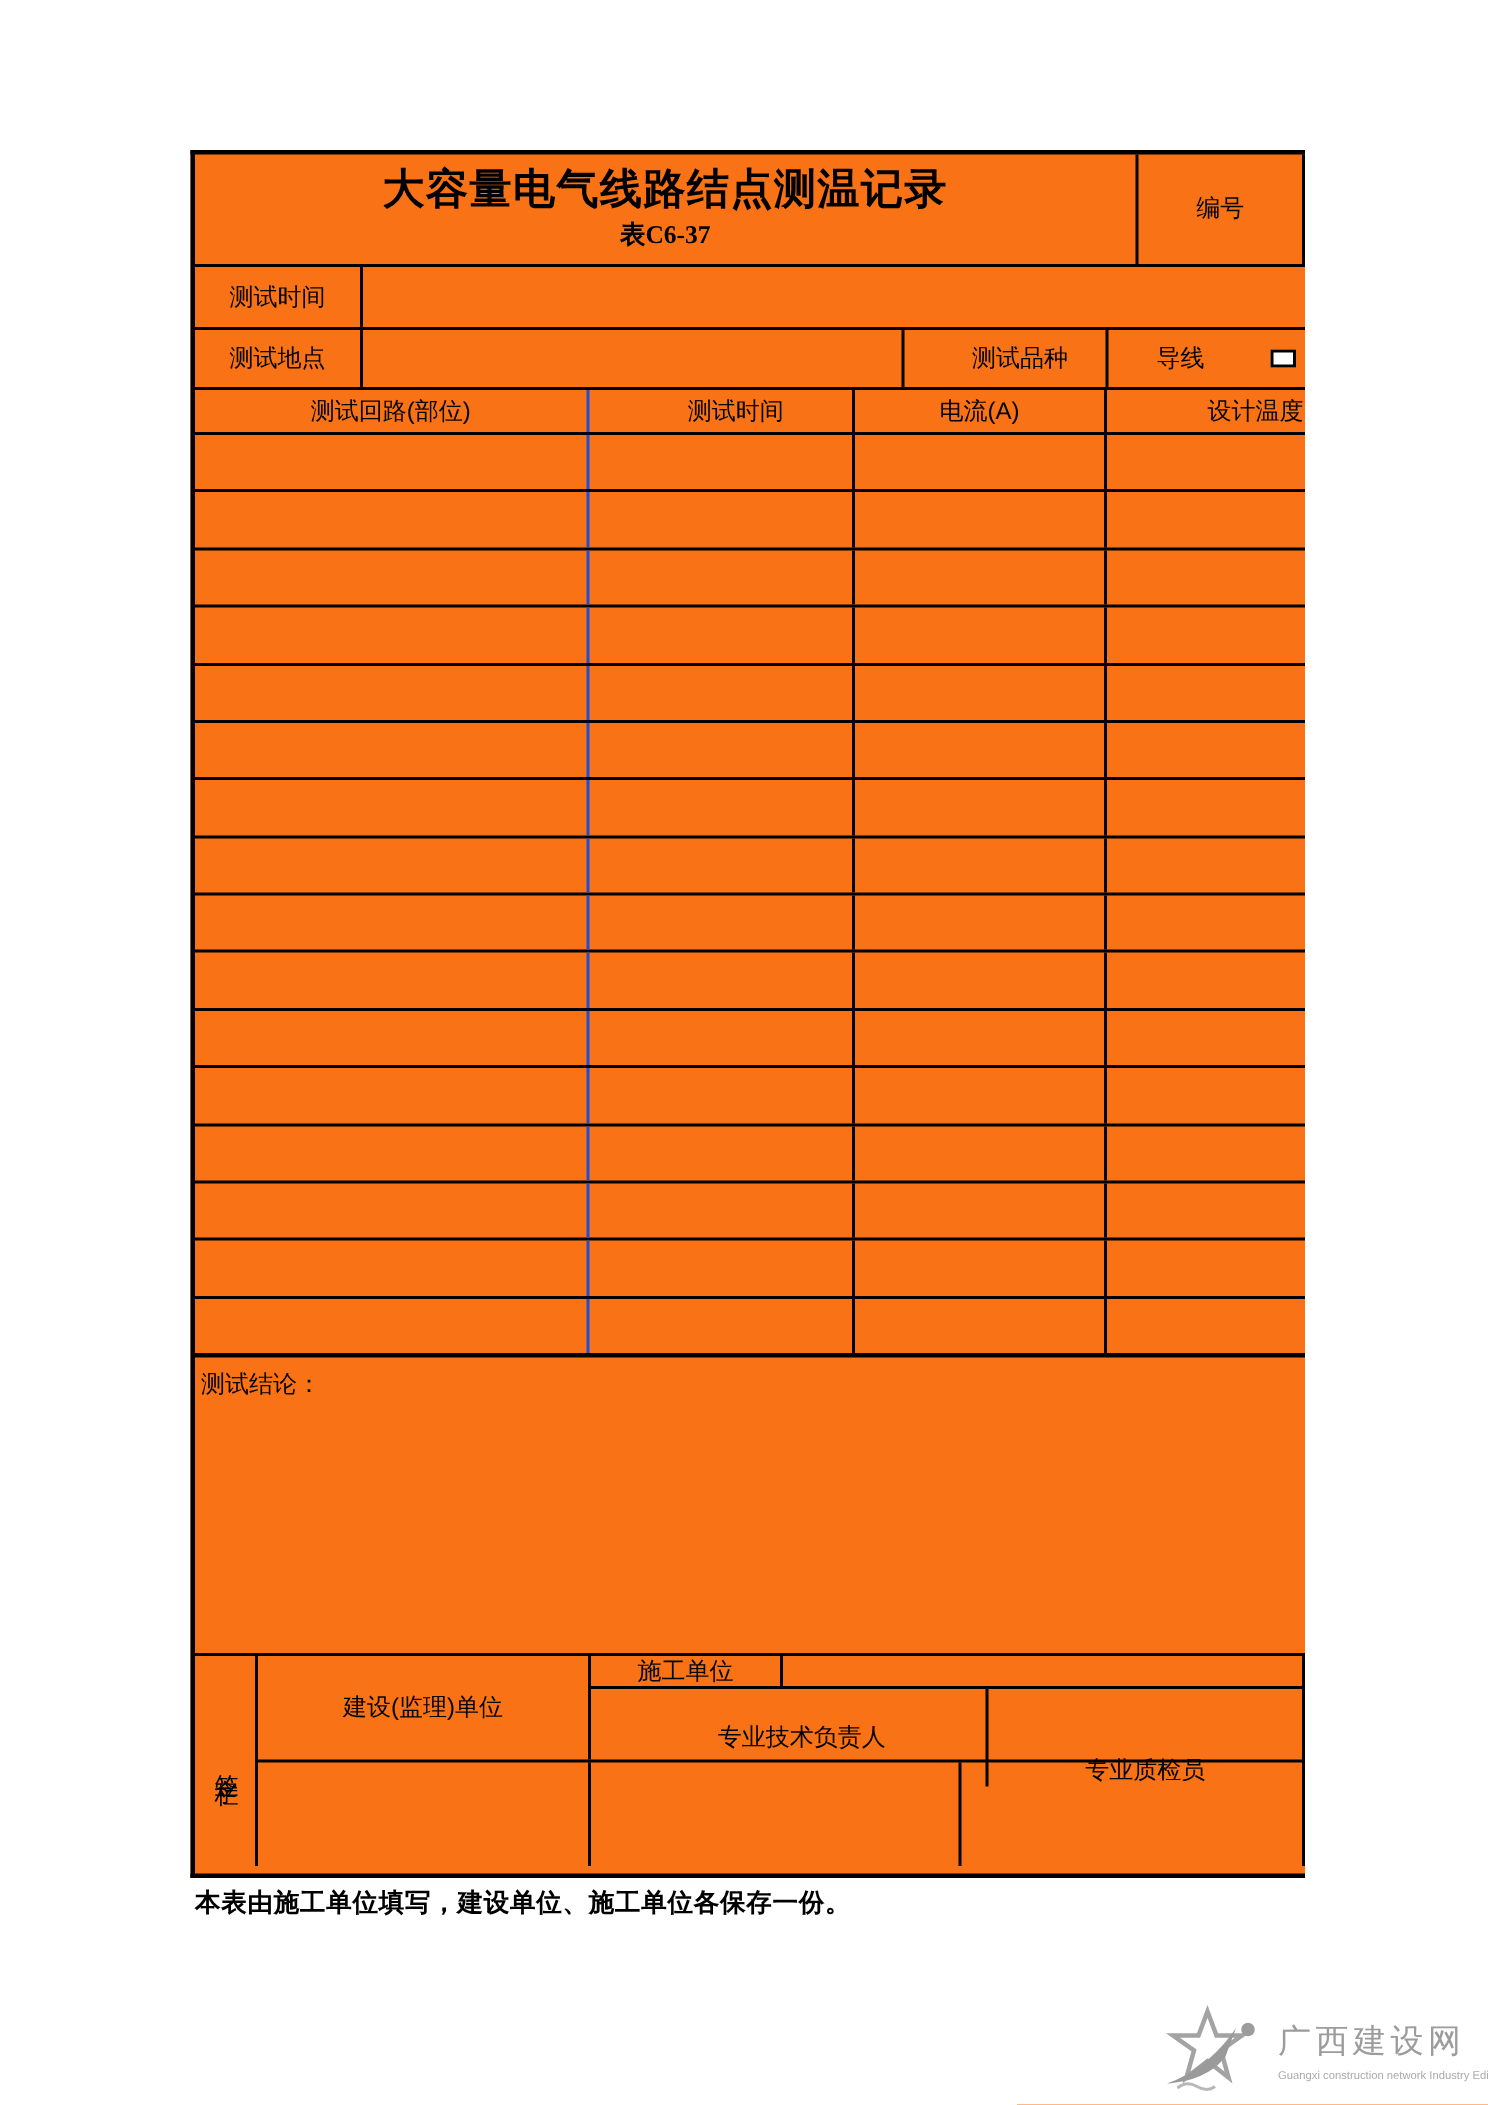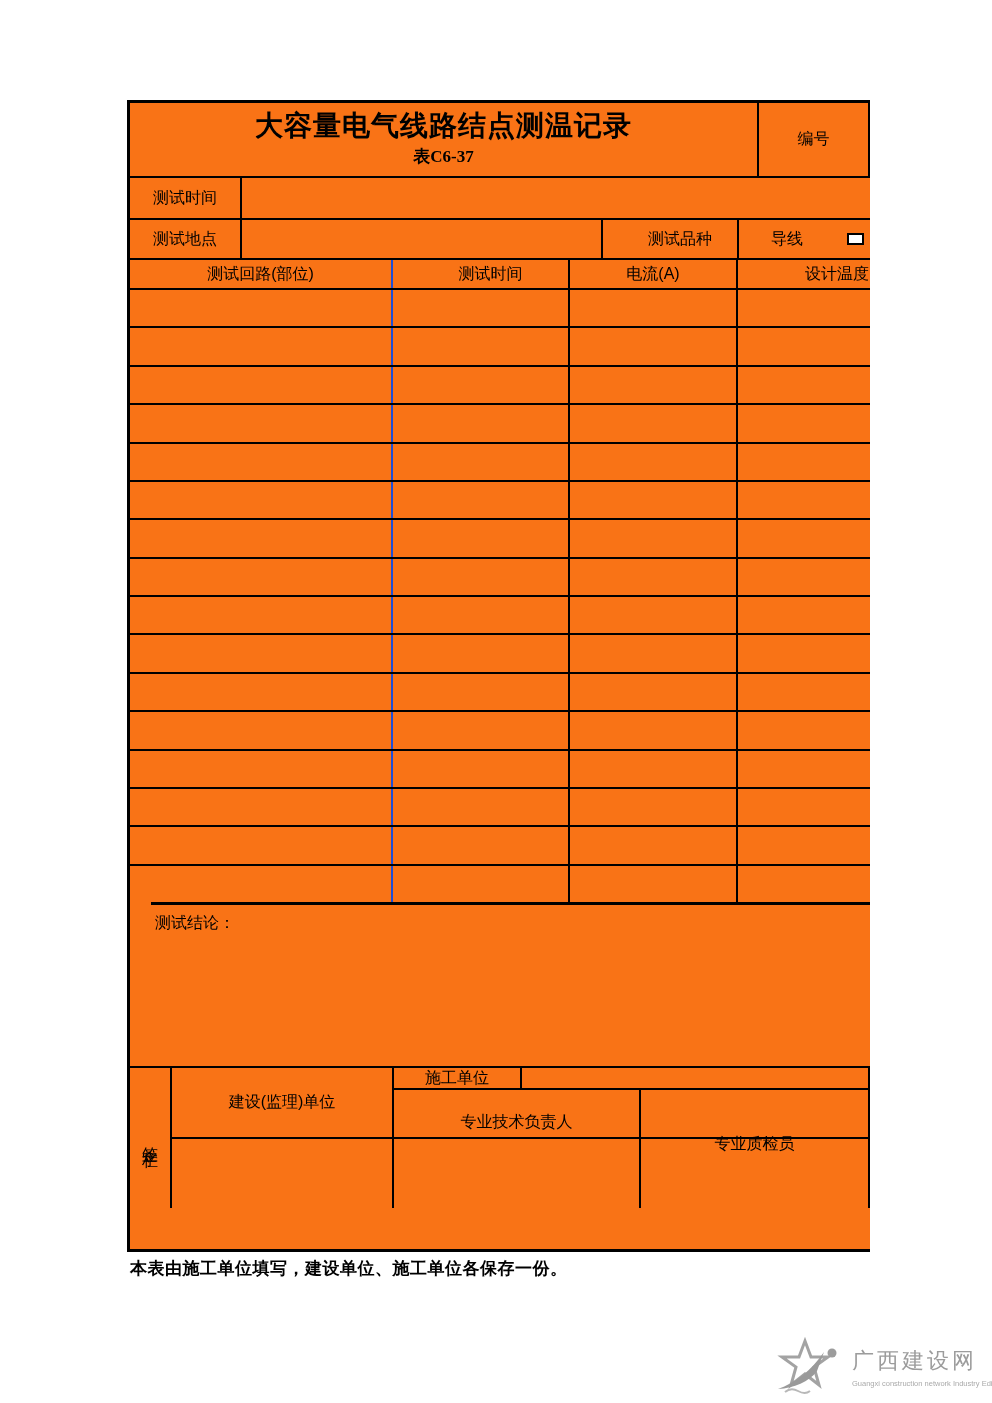--- a/index.html
+++ b/index.html
@@ -38,33 +38,33 @@
   .col-time{width:177px;border-right:2px solid #000;padding-left:20px;}
   .col-current{width:168px;border-right:2px solid #000;}
   .col-temp{flex:1;}
   .th{display:flex;align-items:center;justify-content:center;}
   .th.right{justify-content:flex-end;padding-right:1px;}
   .measurement-rows{height:612px;display:flex;flex-direction:column;}
   .trow{flex:1;display:flex;border-bottom:2px solid #000;}
   .trow:last-child{border-bottom:none;}
   .tcell{height:100%;}
   
-  .conclusion-section{height:164px;border-top:3px solid #000;font-size:16px;padding:8px 4px;margin-left:21px;}
+  .conclusion-section{height:200px;border-top:3px solid #000;font-size:16px;padding:8px 4px;}
   
   .signature-section{height:142px;border-top:2px solid #000;border-right:2px solid #000;display:flex;font-size:16px;}
   .sig-panel{width:42px;border-right:2px solid #000;display:flex;align-items:center;justify-content:center;}
   .sig-panel span{writing-mode:vertical-rl;text-orientation:upright;letter-spacing:3px;line-height:1;}
   .sig-main{flex:1;display:flex;flex-direction:column;}
   .sig-top{height:69px;display:flex;}
   .sig-builder{width:222px;border-right:2px solid #000;}
   .sig-topright{flex:1;display:flex;flex-direction:column;}
   .sig-r1{height:22px;border-bottom:2px solid #000;display:flex;}
   .sig-constructor{width:128px;border-right:2px solid #000;}
   .sig-r1-rest{flex:1;}
-  .sig-r2{flex:1;display:flex;}
+  .sig-r2{flex:1;display:flex;padding-left:18px;}
   .sig-techlead{width:247px;border-right:2px solid #000;}
   .sig-qc{flex:1;margin-top:44px;}
   .sig-bottom{flex:1;border-top:2px solid #000;display:flex;}
   .sb-a{width:222px;border-right:2px solid #000;}
   .sb-b{width:247px;border-right:2px solid #000;}
   .sb-c{flex:1;}
   
   .footer-note{position:absolute;left:130px;top:1257px;font-size:17px;font-weight:bold;letter-spacing:.5px;}
   
   .watermark{position:absolute;left:772px;top:1336px;display:flex;align-items:center;color:#9c9c9c;}

